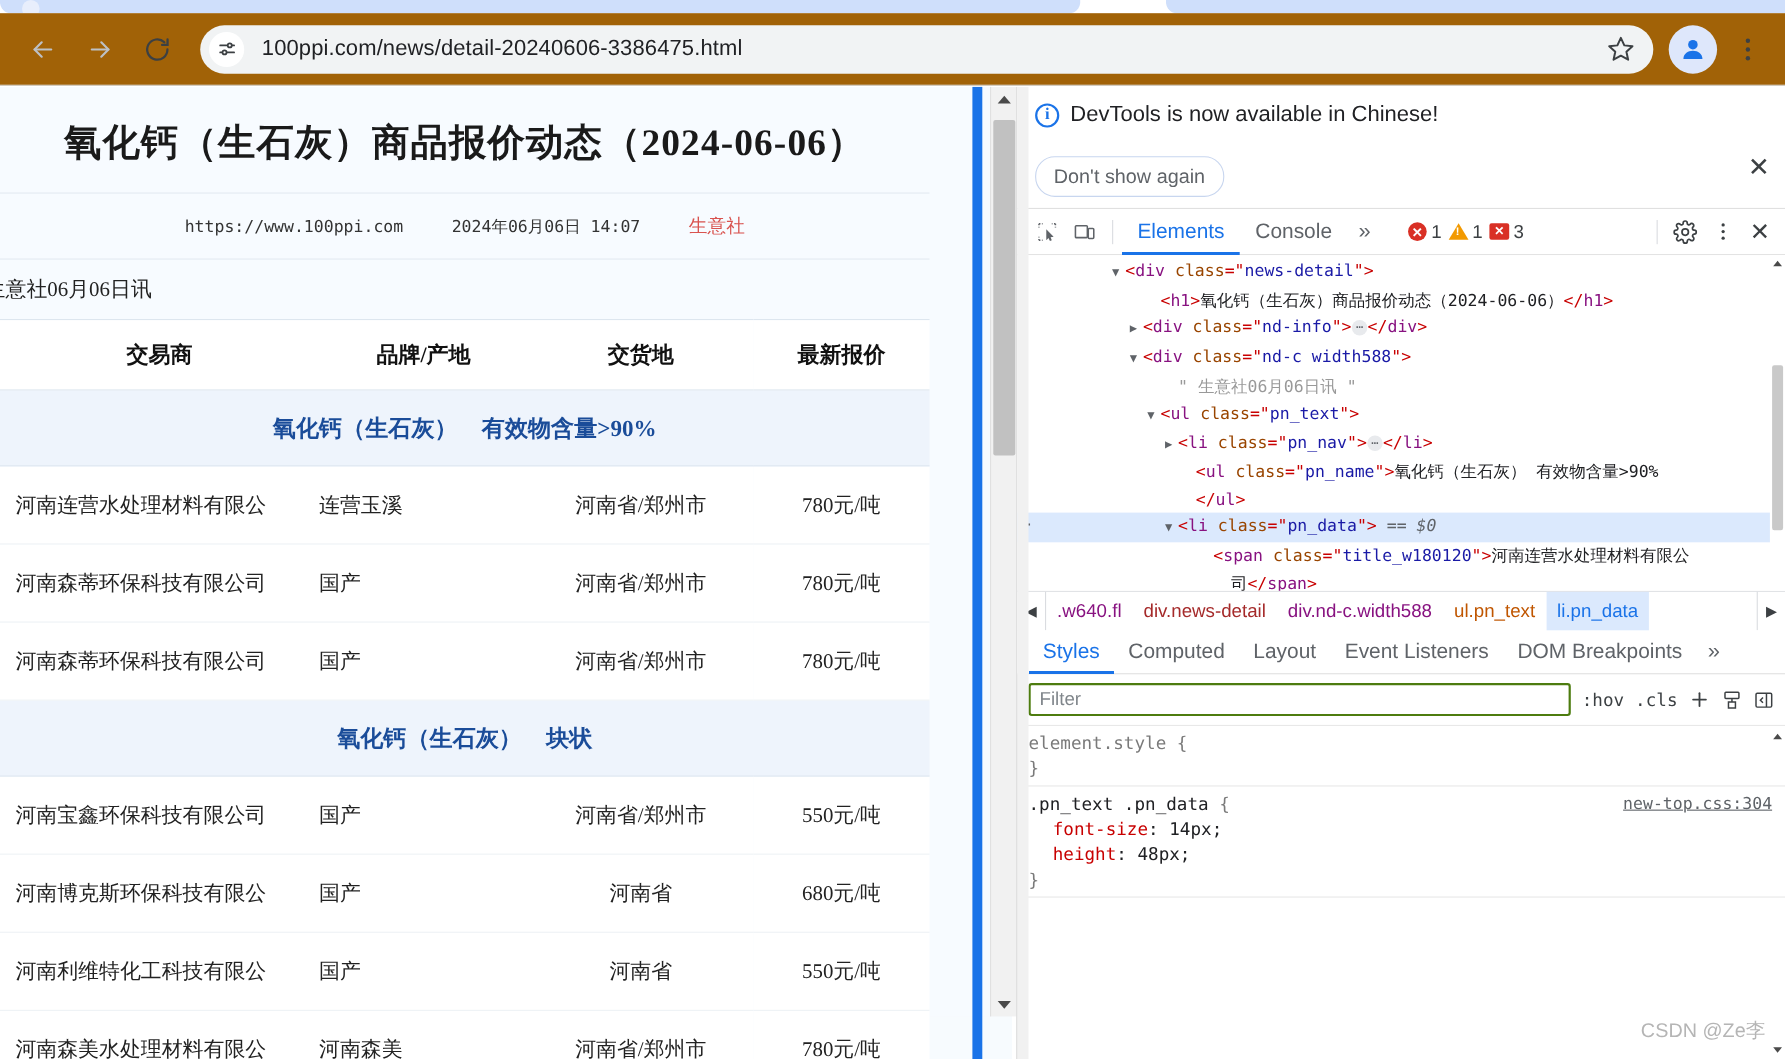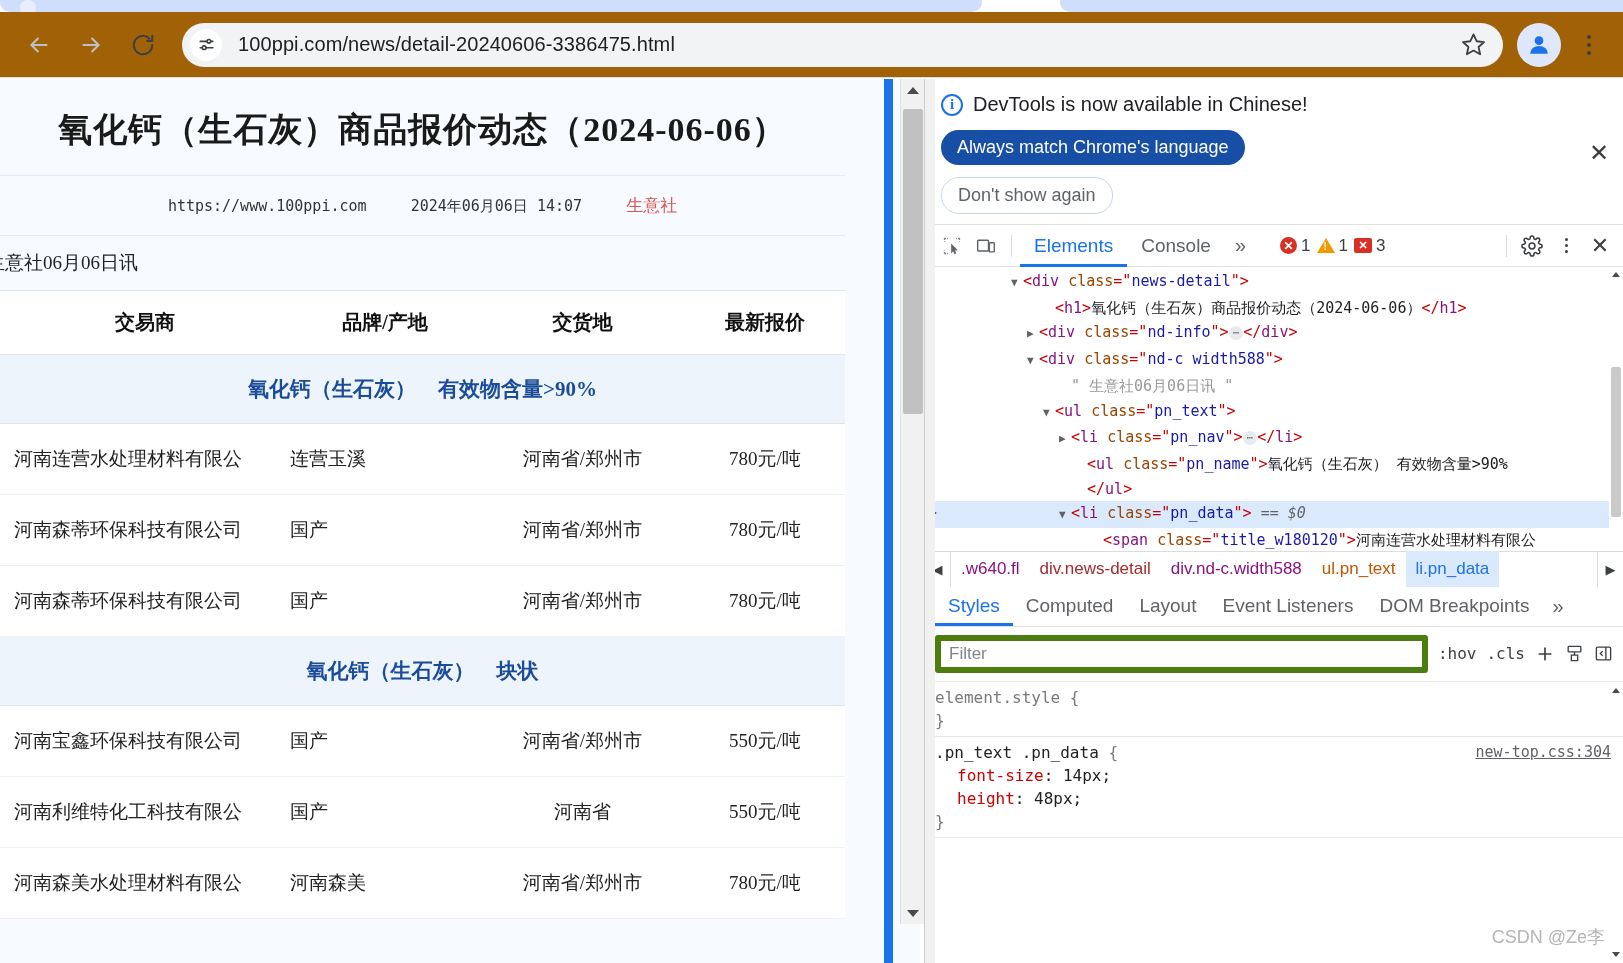--- a/index.html
+++ b/index.html
@@ -284,21 +284,21 @@
   }
   .st-tab { padding: 0 13px; height: 40px; line-height: 40px; cursor: pointer; }
   .st-tab.active { color: #1a73e8; box-shadow: inset 0 -3px 0 #1a73e8; }
   .st-more { padding: 0 10px; font-size: 20px; cursor: pointer; }
 
   .styles-filter {
     display: flex; align-items: center; gap: 10px; padding: 8px 10px;
     border-bottom: 1px solid #e8e8e8;
   }
   .filter-input {
-    flex: 1; height: 28px; border: 6px solid #4d7c0f; border-radius: 3px;
+    flex: 1; height: 28px; border: 2px solid #4d7c0f; border-radius: 3px;
     padding: 13px 8px; font-size: 17px; color: #5f6368; background: #fff;
     font-family: "Liberation Sans", sans-serif;
   }
   .filter-input::placeholder { color: #80868b; }
   .fkey { font-family: "DejaVu Sans Mono", monospace; font-size: 16px; color: #3c4043; cursor: pointer; }
   .ficon { font-size: 20px; color: #3c4043; cursor: pointer; display:flex; align-items:center; }
 
   .rules {
     font-family: "DejaVu Sans Mono", monospace; font-size: 16px;
     line-height: 23px; color: #222; position: relative; flex: 1; overflow: hidden;
@@ -435,20 +435,26 @@
                 <tr>
                   <td class="group" colspan="4"><span>氧化钙（生石灰）</span><span class="gap"></span><span>块状</span></td>
                 </tr>
                 <tr>
                   <td class="c1">河南宝鑫环保科技有限公司</td>
                   <td class="c2">国产</td>
                   <td class="c3">河南省/郑州市</td>
                   <td class="c4">550元/吨</td>
                 </tr>
                 <tr>
+                  <td class="c1">河南博克斯环保科技有限公</td>
+                  <td class="c2">国产</td>
+                  <td class="c3">河南省</td>
+                  <td class="c4">680元/吨</td>
+                </tr>
+                <tr>
                   <td class="c1">河南利维特化工科技有限公</td>
                   <td class="c2">国产</td>
                   <td class="c3">河南省</td>
                   <td class="c4">550元/吨</td>
                 </tr>
                 <tr>
                   <td class="c1">河南森美水处理材料有限公</td>
                   <td class="c2">河南森美</td>
                   <td class="c3">河南省/郑州市</td>
                   <td class="c4">780元/吨</td>
@@ -474,21 +480,20 @@
   <div class="splitter"></div>
 
   <div class="devtools">
 
     <div class="dt-banner">
       <div class="dt-banner-row1">
         <div class="info-icon">i</div>
         <div class="dt-banner-title">DevTools is now available in Chinese!</div>
       </div>
       <div class="dt-banner-row2">
-        <button class="btn-blue">Always match Chrome's language</button>
       </div>
       <button class="btn-outline">Don't show again</button>
       <div class="banner-close">✕</div>
     </div>
 
     <div class="dt-tabbar">
       <div class="dt-icon-btn">
         <svg width="20" height="20" viewBox="0 0 24 24" fill="none" stroke="#5f6368" stroke-width="1.6">
           <path d="M3 3h4M3 3v4M21 3h-4M21 3v4M3 21h4M3 21v-4" stroke-dasharray="1.6 1.6"></path>
           <path d="M11 9l8 8-3.3.5L17 21l-2 .8-1.6-3.4L11 21z" fill="#5f6368" stroke="none"></path>

